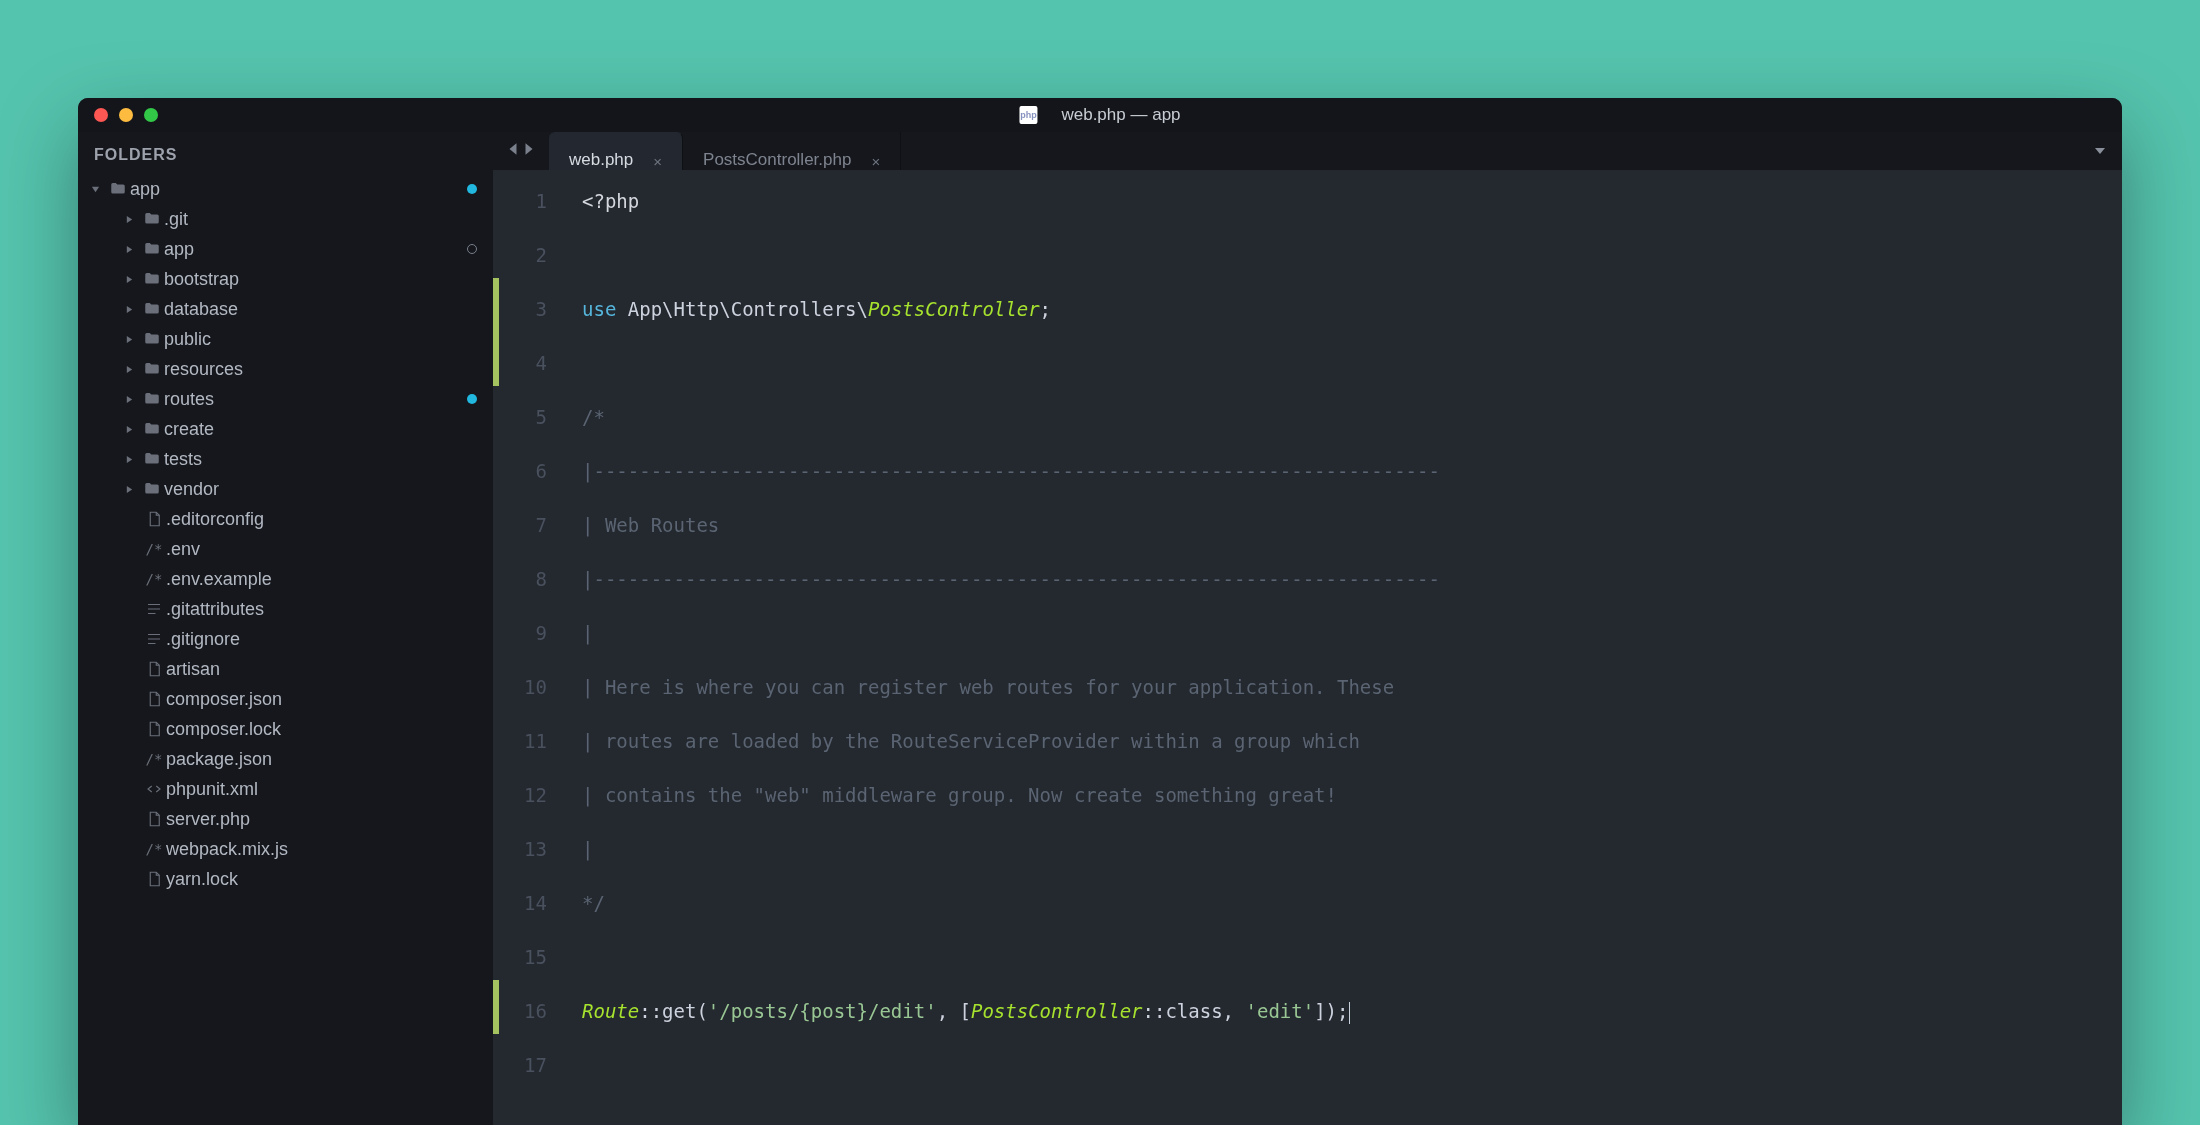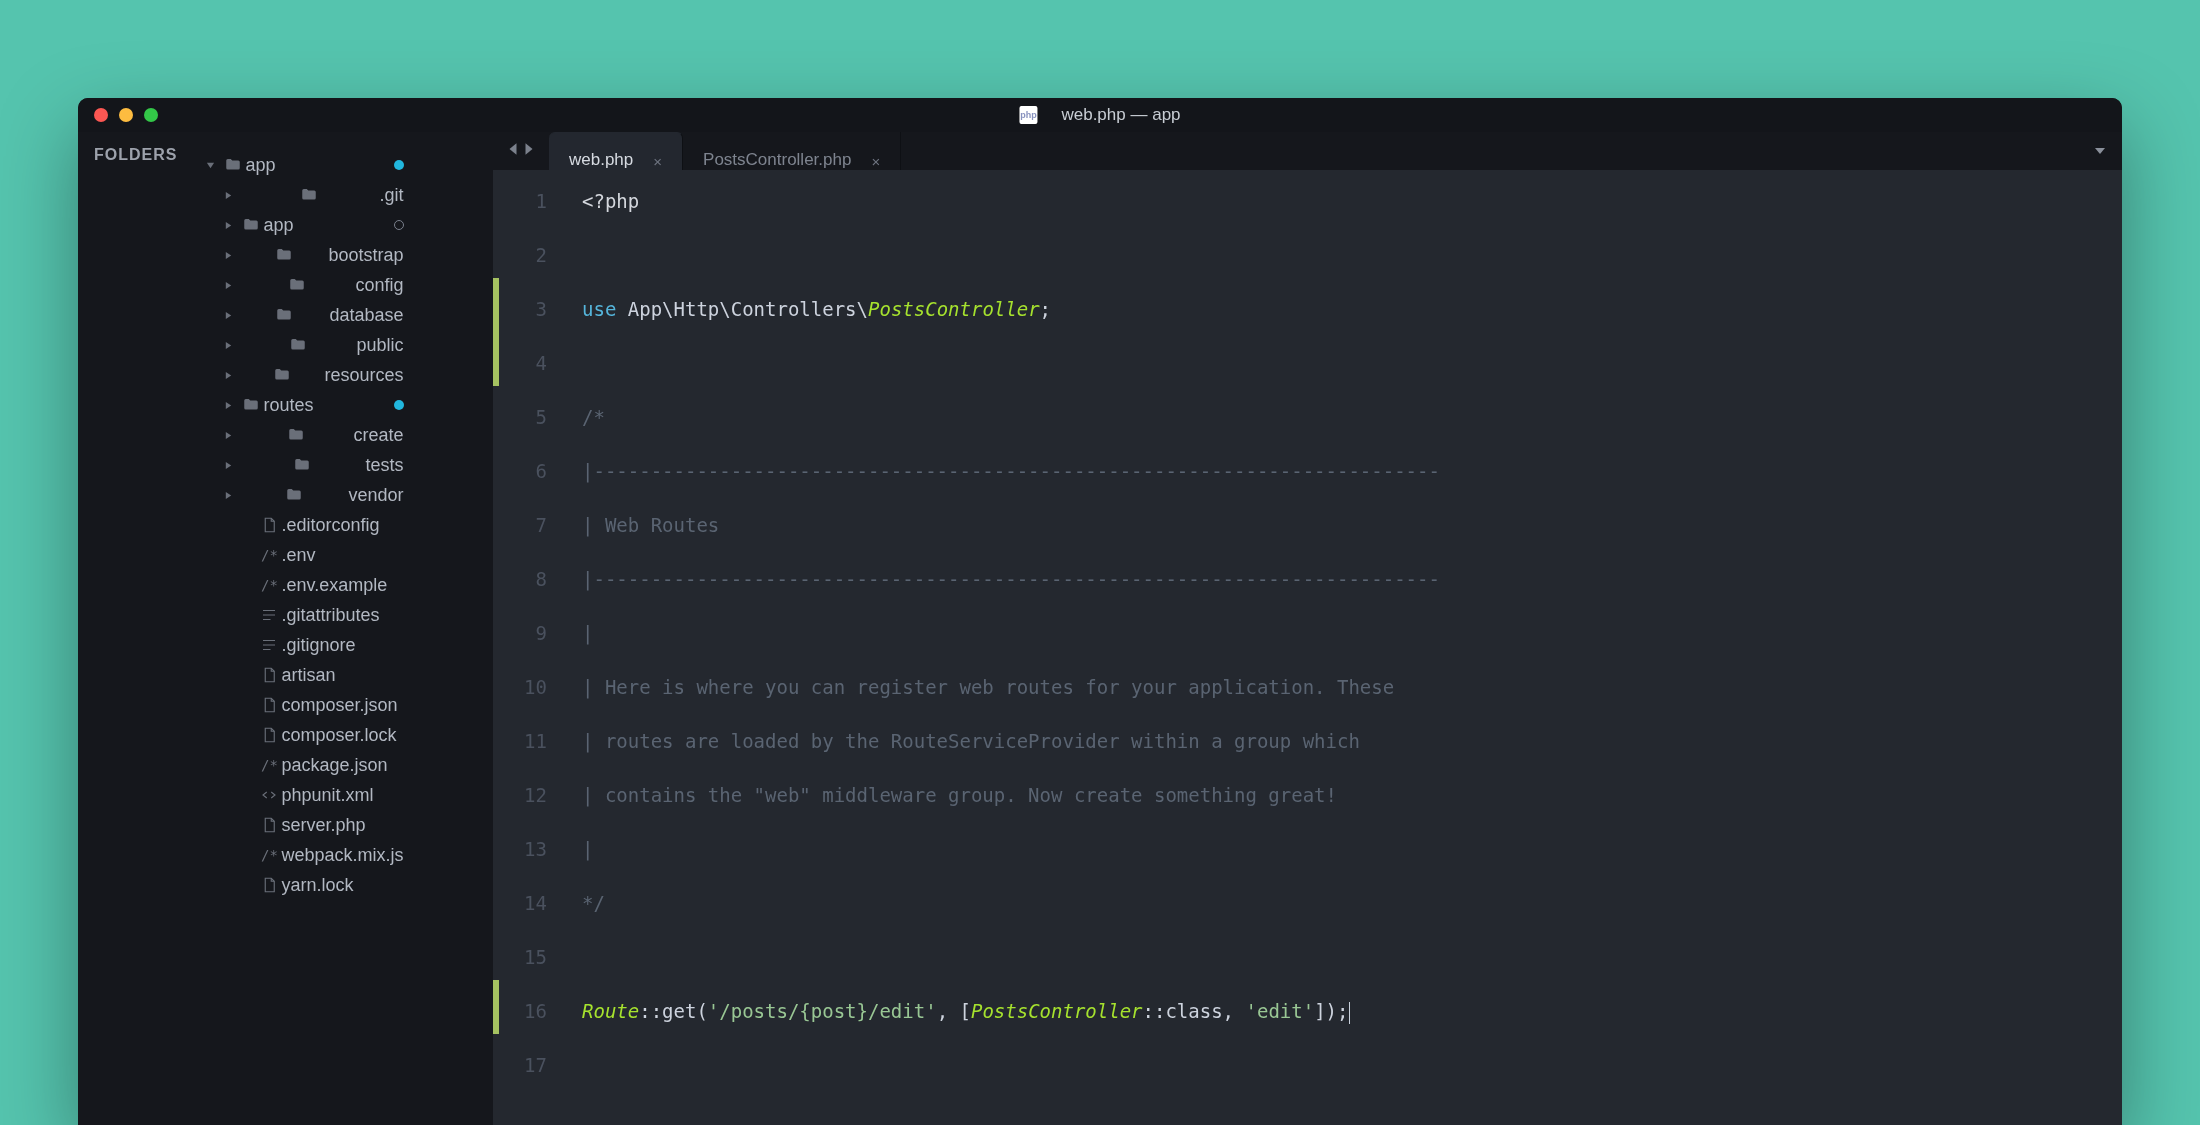--- a/index.html
+++ b/index.html
@@ -13,30 +13,30 @@
   .titlebar {
     height:34px; background:#13151a; display:flex; align-items:center; position:relative;
   }
   .traffic { display:flex; gap:11px; margin-left:16px; }
   .traffic .dot { width:14px; height:14px; border-radius:50%; }
   .dot.red{background:#fc5753;} .dot.yellow{background:#fdbc40;} .dot.green{background:#33c748;}
   .title-center { position:absolute; left:50%; transform:translateX(-50%); display:flex; align-items:center; gap:24px; color:#c8cdd4; font-size:17px; }
   .php-icon { width:18px; height:18px; background:#fff; border-radius:2px; display:flex; align-items:center; justify-content:center; font-size:9px; color:#8892bf; font-weight:bold; }
   .body { flex:1; display:flex; min-height:0; }
   
-  .sidebar { width:415px; background:#15171c; display:flex; flex-direction:row; color:#8c919b; font-size:18px; padding-top:14px; }
+  .sidebar { width:415px; background:#15171c; display:flex; flex-direction:column; color:#8c919b; font-size:18px; padding-top:14px; }
   .sidebar-header { padding:0 16px 6px 16px; letter-spacing:1px; font-size:16px; font-weight:600; color:#9da2ac; }
   .tree { padding-top:4px; }
   .tree-row { display:flex; align-items:center; height:30px; padding-right:16px; cursor:default; position:relative; }
   .tree-row .arrow { width:10px; display:inline-flex; justify-content:center; color:#6a6f79; margin-right:6px; }
   .tree-row .ficon { width:24px; display:inline-flex; justify-content:center; color:#6a6f79; }
   .tree-row .label { color:#b2b8c2; }
   .tree-row .status { margin-left:auto; width:10px; height:10px; border-radius:50%; }
   .status.blue{background:#21b7de;} .status.ring{background:transparent;border:1.5px solid #7a808c;}
-  .pad0{padding-left:12px;} .pad1{padding-left:30px;justify-content:space-between;} .pad2{padding-left:48px;}
+  .pad0{padding-left:12px;} .pad1{padding-left:46px;} .pad2{padding-left:48px;}
   svg.ic{width:18px;height:18px;stroke:#6a6f79;fill:none;stroke-width:1.5;}
   svg.ic.filled{fill:#6a6f79;stroke:none;}
   svg.arrow-svg{width:9px;height:9px;fill:#6a6f79;}
   
   .main { flex:1; display:flex; flex-direction:column; background:#23272f; min-width:0; }
   .tabbar { height:38px; display:flex; align-items:stretch; background:#15171c; position:relative; }
   .tab-nav { display:flex; align-items:center; gap:4px; padding:0 14px; color:#7b818c; }
   .tab-nav svg{width:12px;height:14px;fill:#7b818c;}
   .tab { display:flex; align-items:flex-end; gap:20px; padding:0 20px; color:#7e848f; font-size:17px; border-right:1px solid #0e1014; position:relative; }
   .tab.active { background:#23272f; color:#d6dae1; border-top:1px solid #23272f; border-radius:6px 6px 0 0; }
@@ -137,33 +137,20 @@
             <span class="arrow">
               <svg class="arrow-svg" viewBox="0 0 10 10">
                 <path d="M2 1 L8 5 L2 9 Z"></path>
               </svg>
             </span>
             <span class="ficon">
               <svg class="ic filled" viewBox="0 0 24 24">
                 <path d="M3 6a2 2 0 012-2h4l2 2h8a2 2 0 012 2v8a2 2 0 01-2 2H5a2 2 0 01-2-2V6z"></path>
               </svg>
             </span>
-            <span class="label">config</span>
-          </div>
-          <div class="tree-row pad1">
-            <span class="arrow">
-              <svg class="arrow-svg" viewBox="0 0 10 10">
-                <path d="M2 1 L8 5 L2 9 Z"></path>
-              </svg>
-            </span>
-            <span class="ficon">
-              <svg class="ic filled" viewBox="0 0 24 24">
-                <path d="M3 6a2 2 0 012-2h4l2 2h8a2 2 0 012 2v8a2 2 0 01-2 2H5a2 2 0 01-2-2V6z"></path>
-              </svg>
-            </span>
             <span class="label">database</span>
           </div>
           <div class="tree-row pad1">
             <span class="arrow">
               <svg class="arrow-svg" viewBox="0 0 10 10">
                 <path d="M2 1 L8 5 L2 9 Z"></path>
               </svg>
             </span>
             <span class="ficon">
               <svg class="ic filled" viewBox="0 0 24 24">

